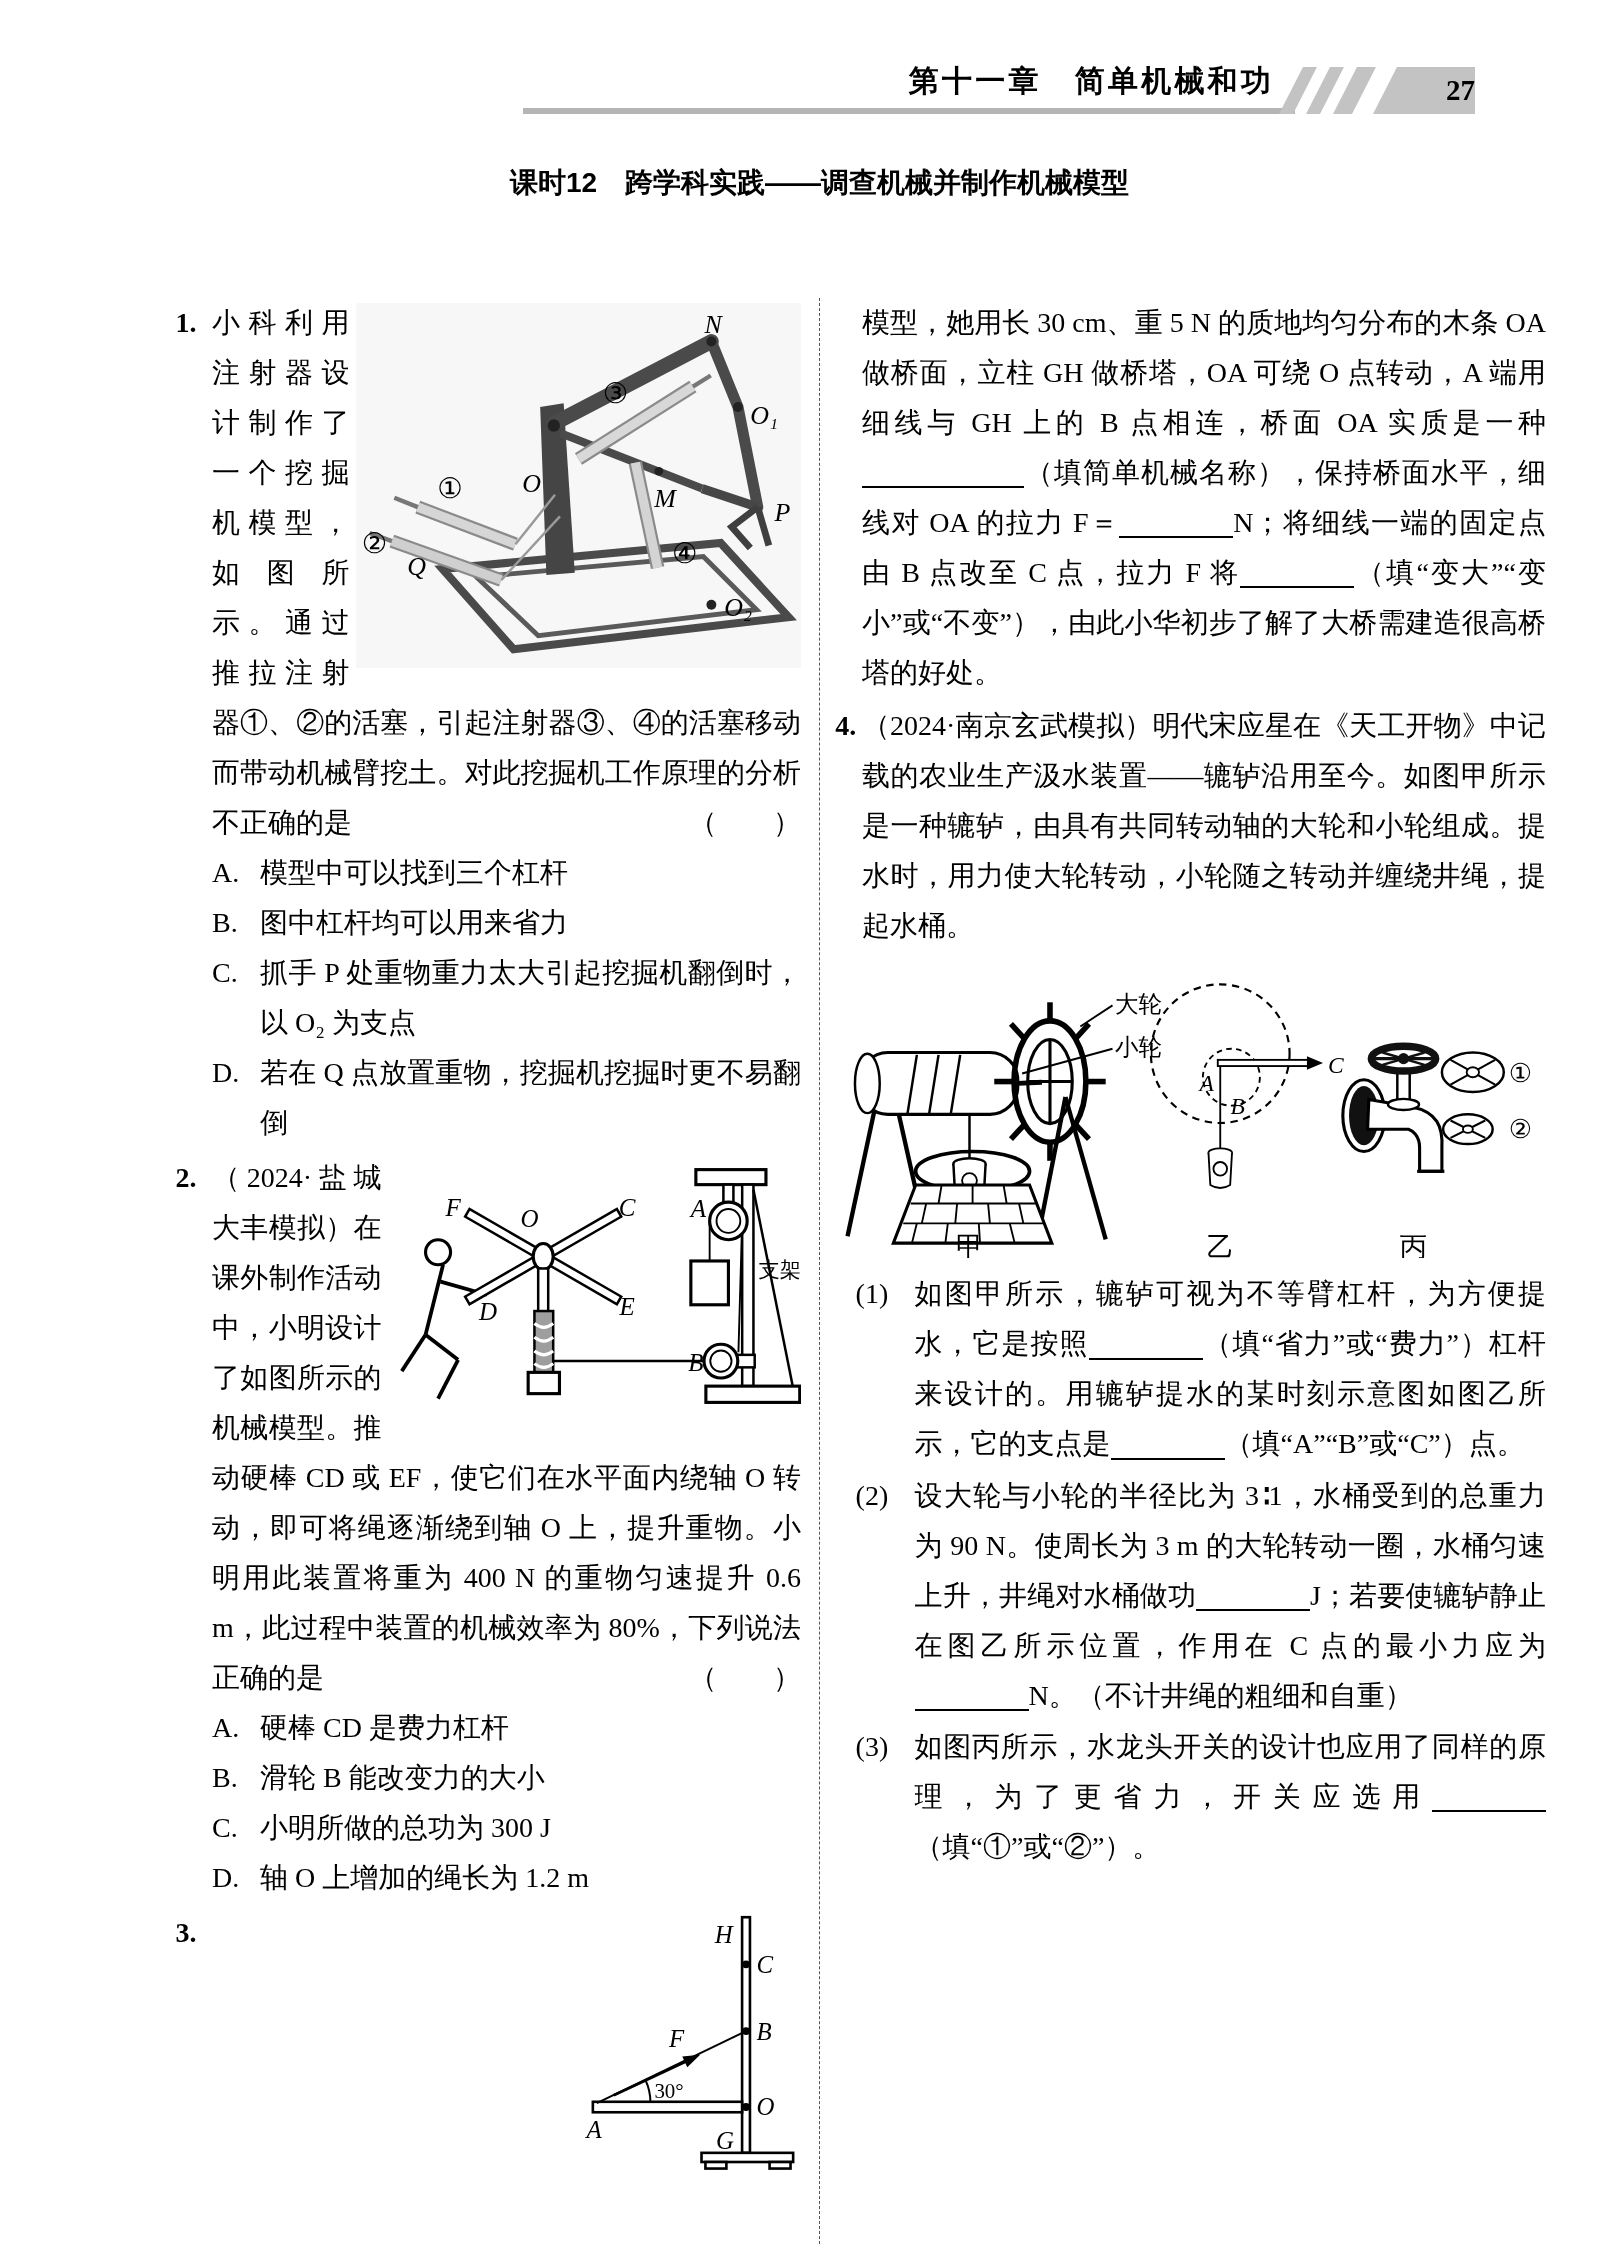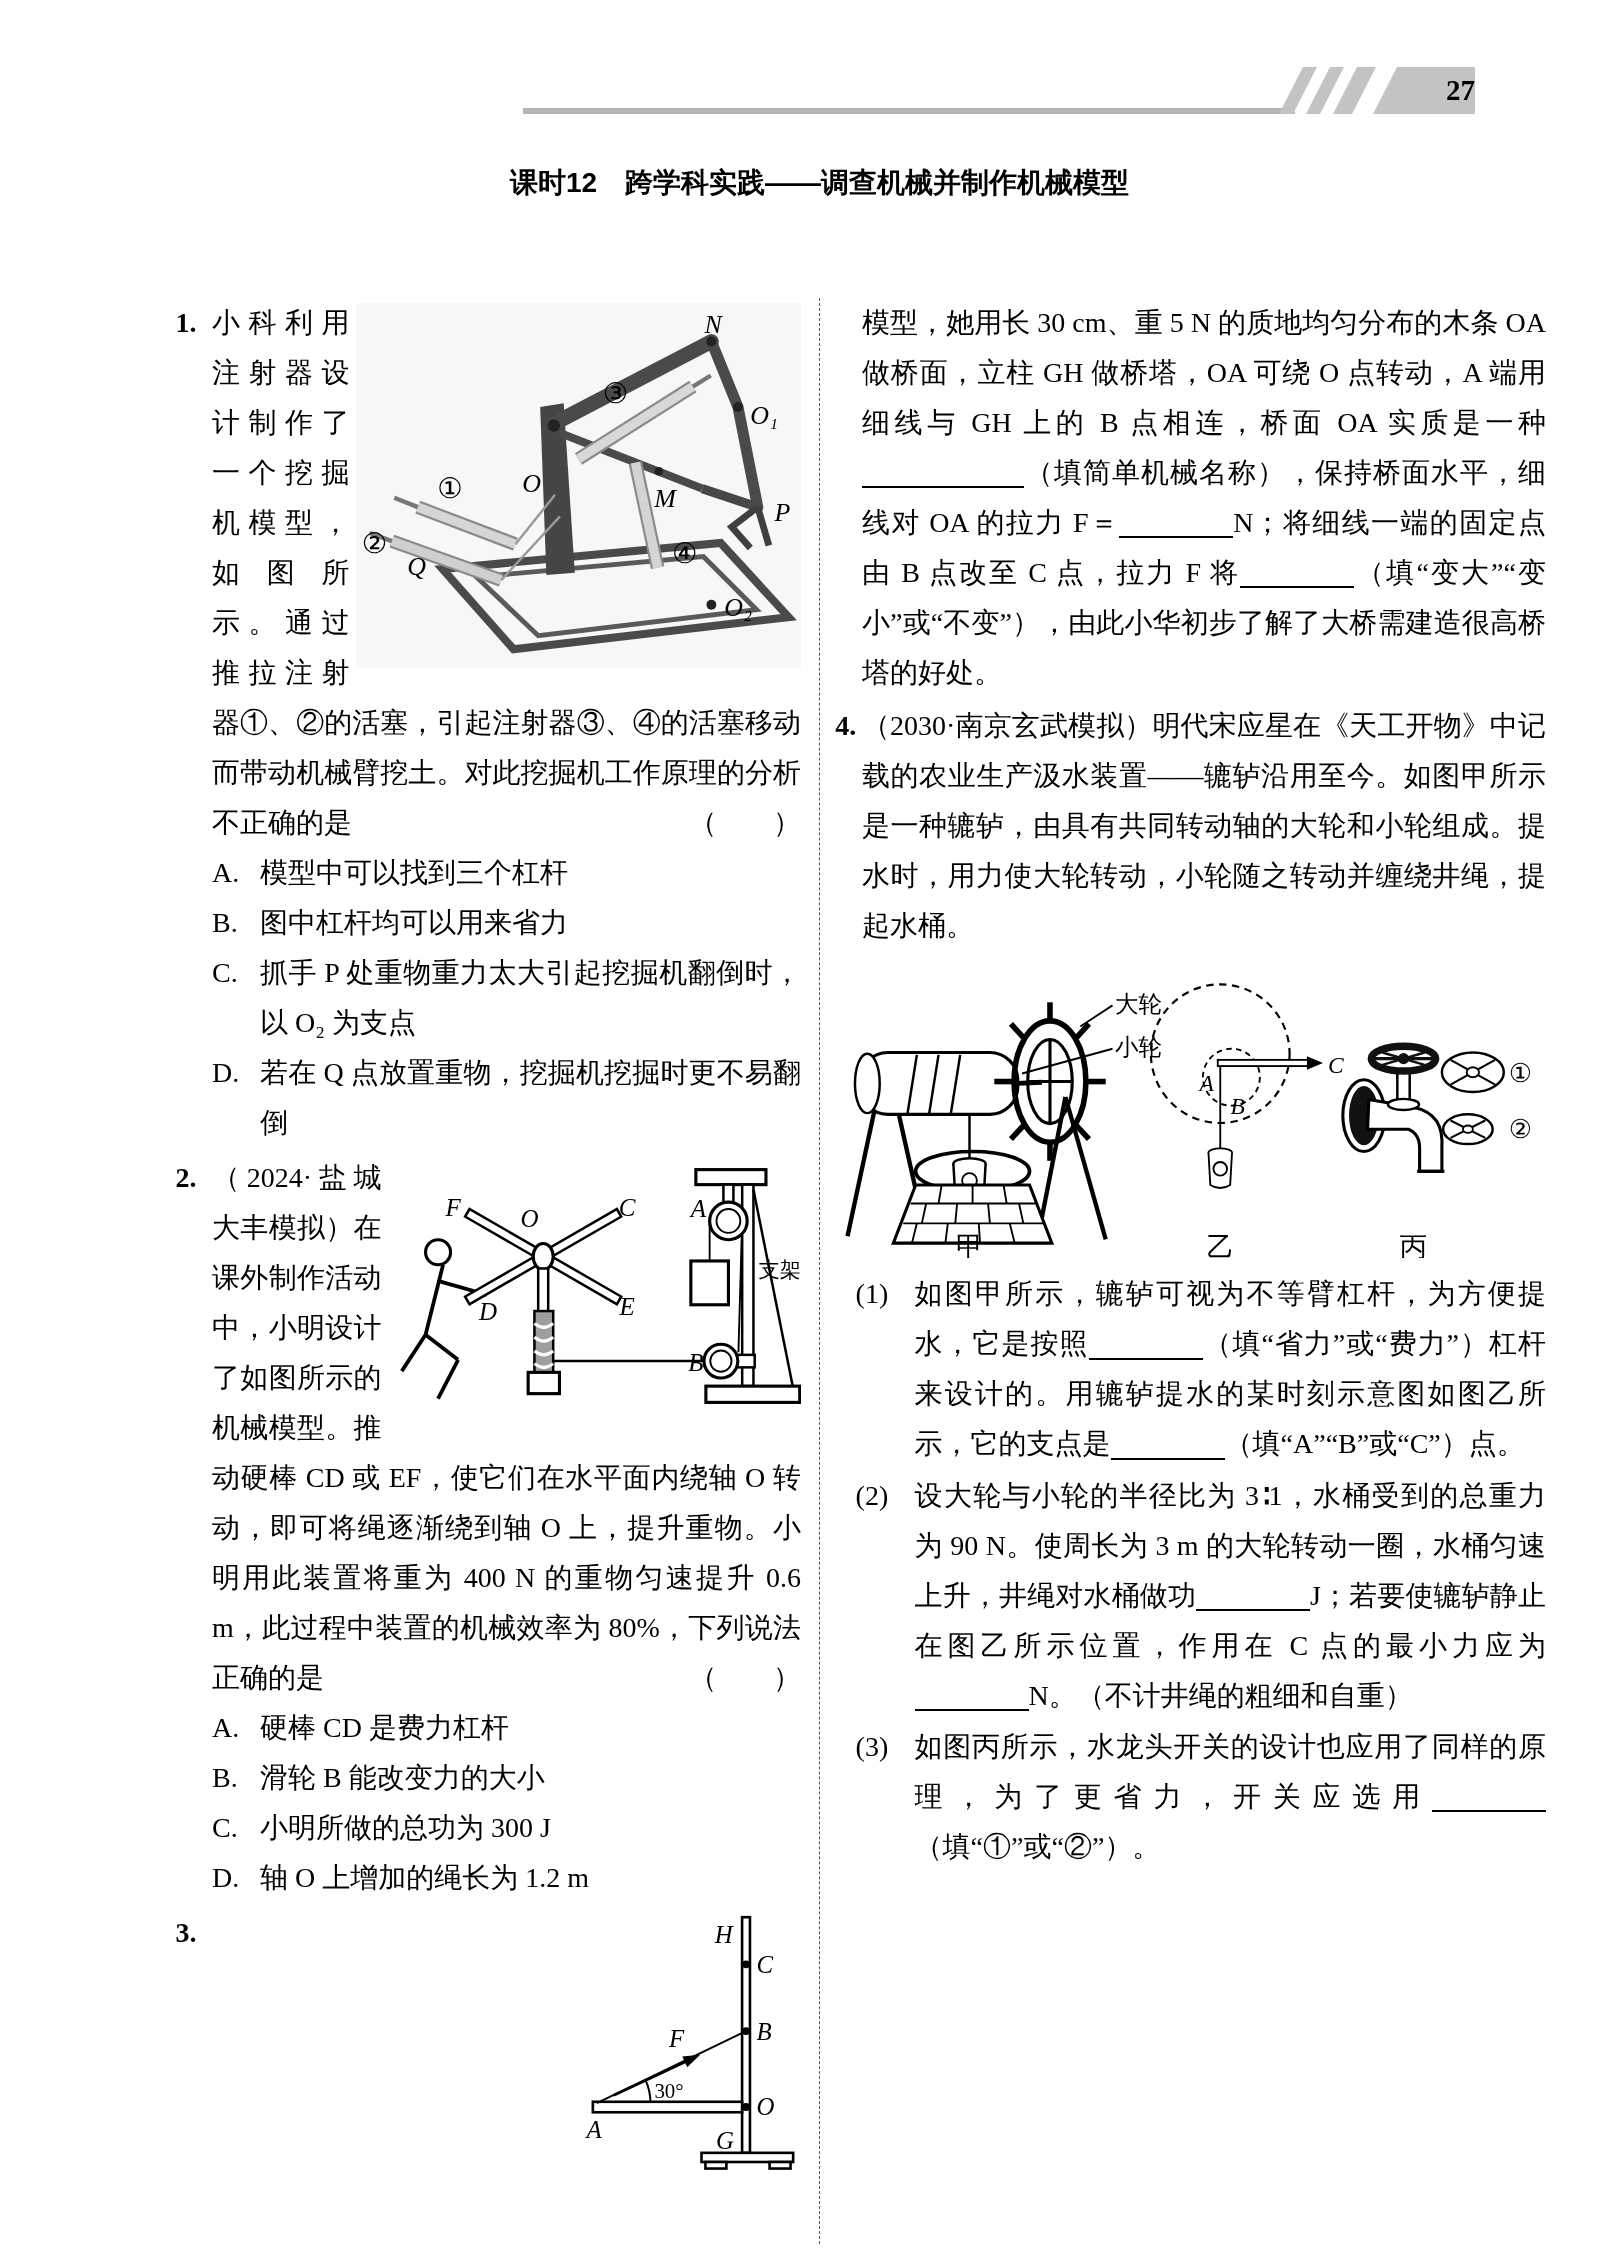--- a/index.html
+++ b/index.html
@@ -42,20 +42,21 @@
   .figR{float:right;margin-left:6.4px;margin-bottom:3.8px;}
   .figB{display:block;margin:16.5px 0 11.4px -38px;}
   .flab{font-style:italic;font-family:"Liberation Serif",serif;}
   .fcn{font-style:normal;font-family:"Liberation Serif",serif;}
 </style>
 </head>
 <body>
 
 <div class="page">
 
+  <div class="chapter">第十一章　简单机械和功</div>
   <div class="hline"></div>
   <div class="stripe s1"></div>
   <div class="stripe s2"></div>
   <div class="stripe s3"></div>
   <div class="pagenum-box">
     <span class="pagenum">27</span>
   </div>
 
   <div class="title">课时12　跨学科实践——调查机械并制作机械模型</div>
 
@@ -250,21 +251,21 @@
     <div class="divider"></div>
 
     <div class="col-right">
 
       <div class="cont">
         <span>模型，她用长 30 cm、重 5 N 的质地均匀分布的木条 OA 做桥面，立柱 GH 做桥塔，OA 可绕 O 点转动，A 端用细线与 GH 上的 B 点相连，桥面 OA 实质是一种</span><span class="blank blank-lg"></span><span>（填简单机械名称），保持桥面水平，细线对 OA 的拉力 F＝</span><span class="blank"></span><span>N；将细线一端的固定点由 B 点改至 C 点，拉力 F 将</span><span class="blank"></span><span>（填“变大”“变小”或“不变”），由此小华初步了解了大桥需建造很高桥塔的好处。</span>
       </div>
 
       <div class="qr" style="margin-top:2.5px;">
         <span class="qnum">4.</span>
-        <p class="stem"><span>（2030·南京玄武模拟）明代宋应星在《天工开物》中记载的农业生产汲水装置——辘轳沿用至今。如图甲所示是一种辘轳，由具有共同转动轴的大轮和小轮组成。提水时，用力使大轮转动，小轮随之转动并缠绕井绳，提起水桶。</span></p>
+        <p class="stem"><span>（2024·南京玄武模拟）明代宋应星在《天工开物》中记载的农业生产汲水装置——辘轳沿用至今。如图甲所示是一种辘轳，由具有共同转动轴的大轮和小轮组成。提水时，用力使大轮转动，小轮随之转动并缠绕井绳，提起水桶。</span></p>
 
         <svg class="figB" width="712" height="291" viewBox="0 0 1150 470" xmlns="http://www.w3.org/2000/svg" style="font-size:44px">
 
           <line x1="100" y1="145" x2="38" y2="435" stroke="#000" stroke-width="7"></line>
           <line x1="100" y1="145" x2="165" y2="435" stroke="#000" stroke-width="7"></line>
           <line x1="390" y1="210" x2="345" y2="440" stroke="#000" stroke-width="7"></line>
           <line x1="390" y1="210" x2="455" y2="440" stroke="#000" stroke-width="7"></line>
           <rect x="58" y="138" width="255" height="100" rx="45" fill="#fff" stroke="#000" stroke-width="5"></rect>
           <ellipse cx="70" cy="188" rx="20" ry="48" fill="#fff" stroke="#000" stroke-width="4"></ellipse>
           <line x1="150" y1="142" x2="135" y2="236" stroke="#000" stroke-width="4"></line>

